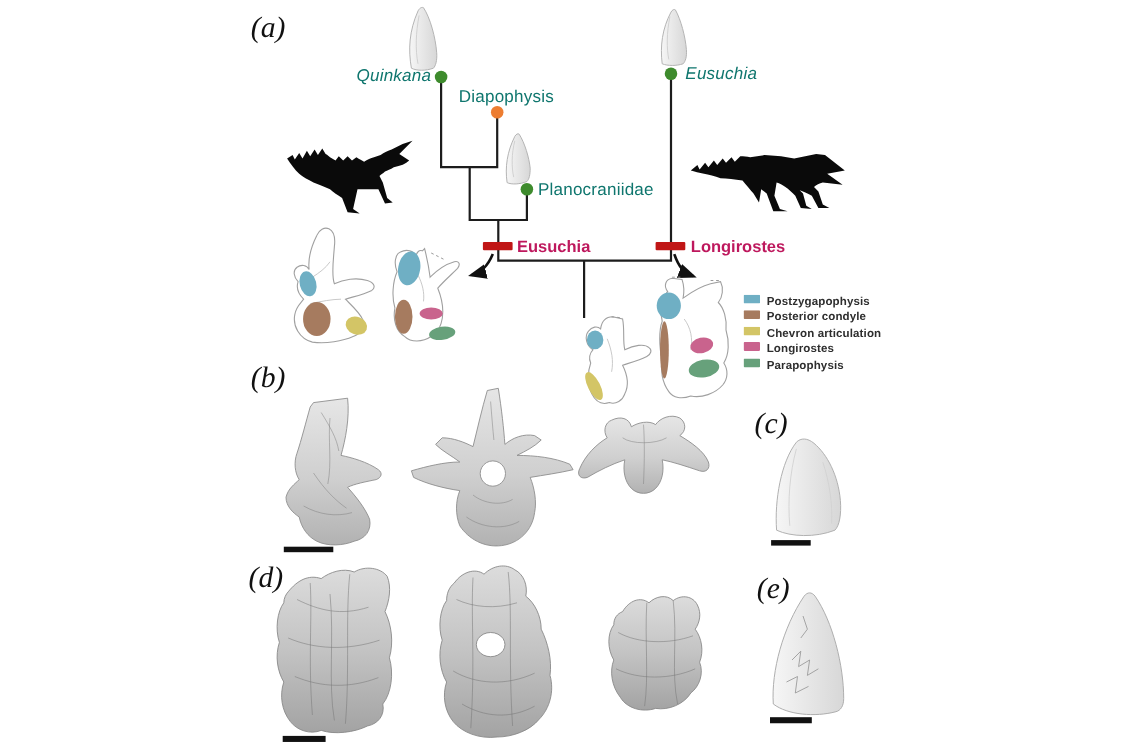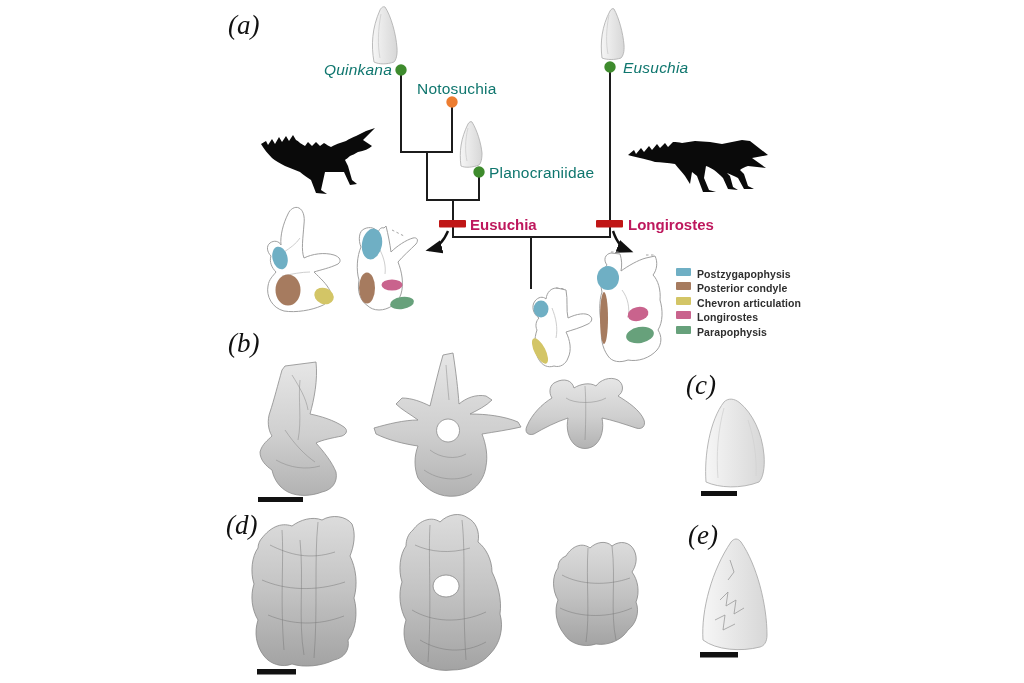--- a/index.html
+++ b/index.html
@@ -170,21 +170,21 @@
     <rect x="700" y="652" width="38" height="5.5" fill="#111"></rect>
   </svg>
 
   <div class="txt plabel" style="left:228px;top:10px">(a)</div>
   <div class="txt plabel" style="left:228px;top:328px">(b)</div>
   <div class="txt plabel" style="left:686px;top:370px">(c)</div>
   <div class="txt plabel" style="left:226px;top:510px">(d)</div>
   <div class="txt plabel" style="left:688px;top:520px">(e)</div>
 
   <div class="txt taxon it" style="left:300px;top:61px;width:92px;text-align:right">Quinkana</div>
-  <div class="txt taxon" style="left:417px;top:80px">Notosuchia</div>
+  <div class="txt taxon" style="left:417px;top:80px">Diapophysis</div>
   <div class="txt taxon" style="left:489px;top:164px">Planocraniidae</div>
   <div class="txt taxon it" style="left:623px;top:59px">Eusuchia</div>
 
   <div class="txt clade" style="left:470px;top:216px">Eusuchia</div>
   <div class="txt clade" style="left:628px;top:216px">Longirostes</div>
 
   <div class="legend">
     <div class="legend-row">
       <svg class="legend-swatch" width="15" height="8">
           <rect width="15" height="8" rx="1" fill="#6fafc4"></rect>

